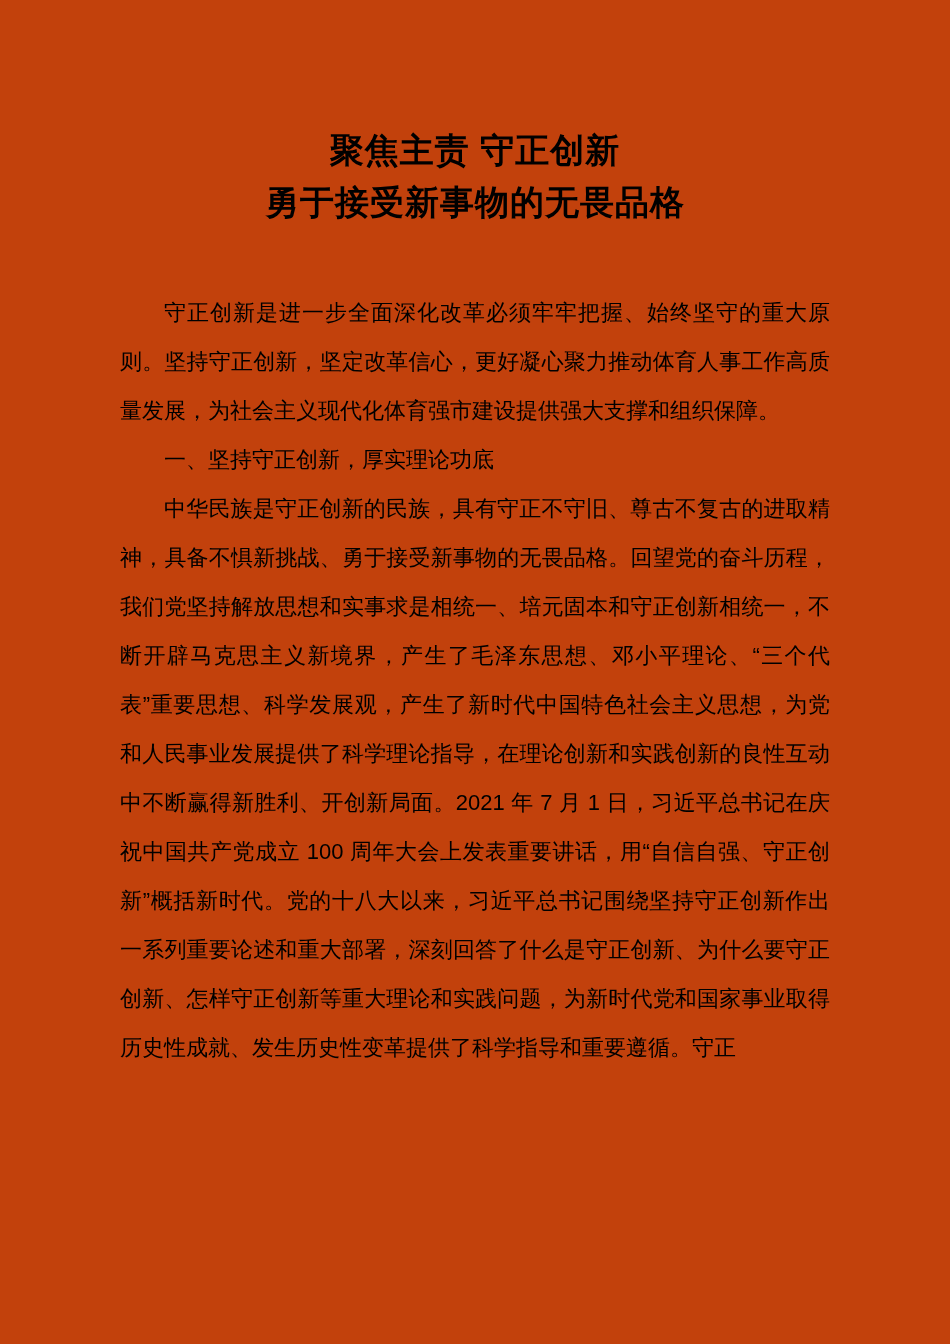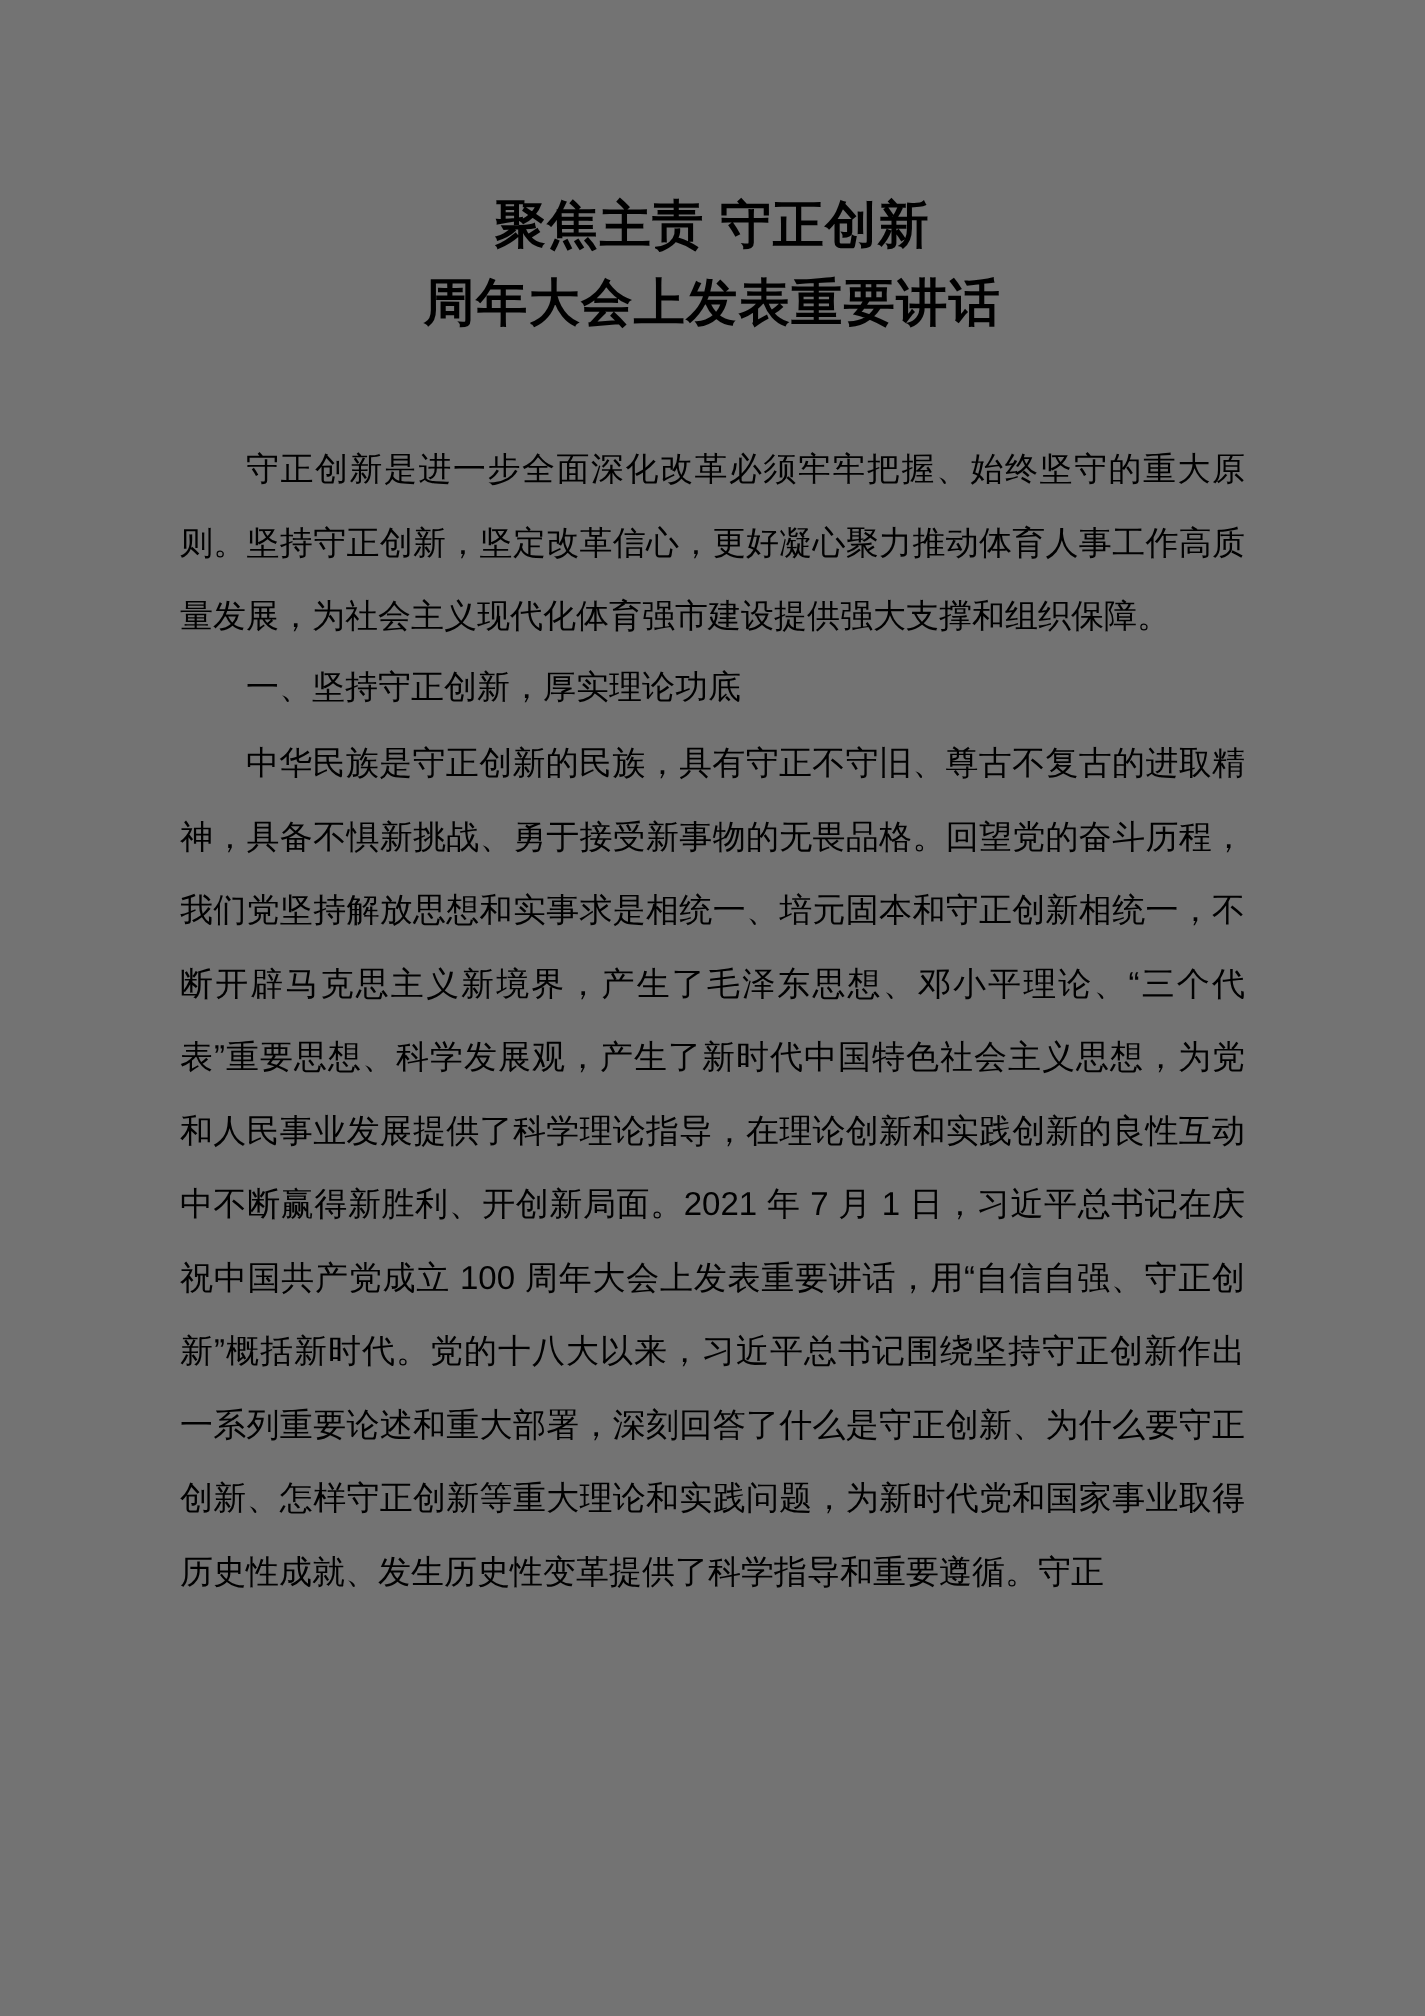--- a/index.html
+++ b/index.html
@@ -4,21 +4,21 @@
 <style>
   html, body {
     margin: 0;
     padding: 0;
     background: #ffffff;
   }
   .page {
     position: relative;
     width: 950px;
     height: 1344px;
-    background: #737373;
+    background: #c2410c;
     overflow: hidden;
     color: #000000;
     font-family: "Liberation Sans", "DejaVu Sans", sans-serif;
   }
   .doc-title {
     position: absolute;
     top: 124px;
     left: 0;
     width: 950px;
     text-align: center;
@@ -39,31 +39,30 @@
     color: #000000;
   }
   .doc-body p {
     margin: 0;
     padding: 0;
     text-indent: 2em;
     word-break: break-all;
   }
   .heading-para {
     font-weight: 400;
-    font-family: Liberation Mono, monospace;
   }
 </style>
 </head>
 <body>
 
 <div class="page">
 
   <div class="doc-title">
     <div>聚焦主责 守正创新</div>
-    <div>周年大会上发表重要讲话</div>
+    <div>勇于接受新事物的无畏品格</div>
   </div>
 
   <div class="doc-body">
     <p class="body-para">守正创新是进一步全面深化改革必须牢牢把握、始终坚守的重大原则。坚持守正创新，坚定改革信心，更好凝心聚力推动体育人事工作高质量发展，为社会主义现代化体育强市建设提供强大支撑和组织保障。</p>
     <p class="heading-para">一、坚持守正创新，厚实理论功底</p>
     <p class="body-para">中华民族是守正创新的民族，具有守正不守旧、尊古不复古的进取精神，具备不惧新挑战、勇于接受新事物的无畏品格。回望党的奋斗历程，我们党坚持解放思想和实事求是相统一、培元固本和守正创新相统一，不断开辟马克思主义新境界，产生了毛泽东思想、邓小平理论、“三个代表”重要思想、科学发展观，产生了新时代中国特色社会主义思想，为党和人民事业发展提供了科学理论指导，在理论创新和实践创新的良性互动中不断赢得新胜利、开创新局面。2021 年 7 月 1 日，习近平总书记在庆祝中国共产党成立 100 周年大会上发表重要讲话，用“自信自强、守正创新”概括新时代。党的十八大以来，习近平总书记围绕坚持守正创新作出一系列重要论述和重大部署，深刻回答了什么是守正创新、为什么要守正创新、怎样守正创新等重大理论和实践问题，为新时代党和国家事业取得历史性成就、发生历史性变革提供了科学指导和重要遵循。守正</p>
   </div>
 
 </div>
 

